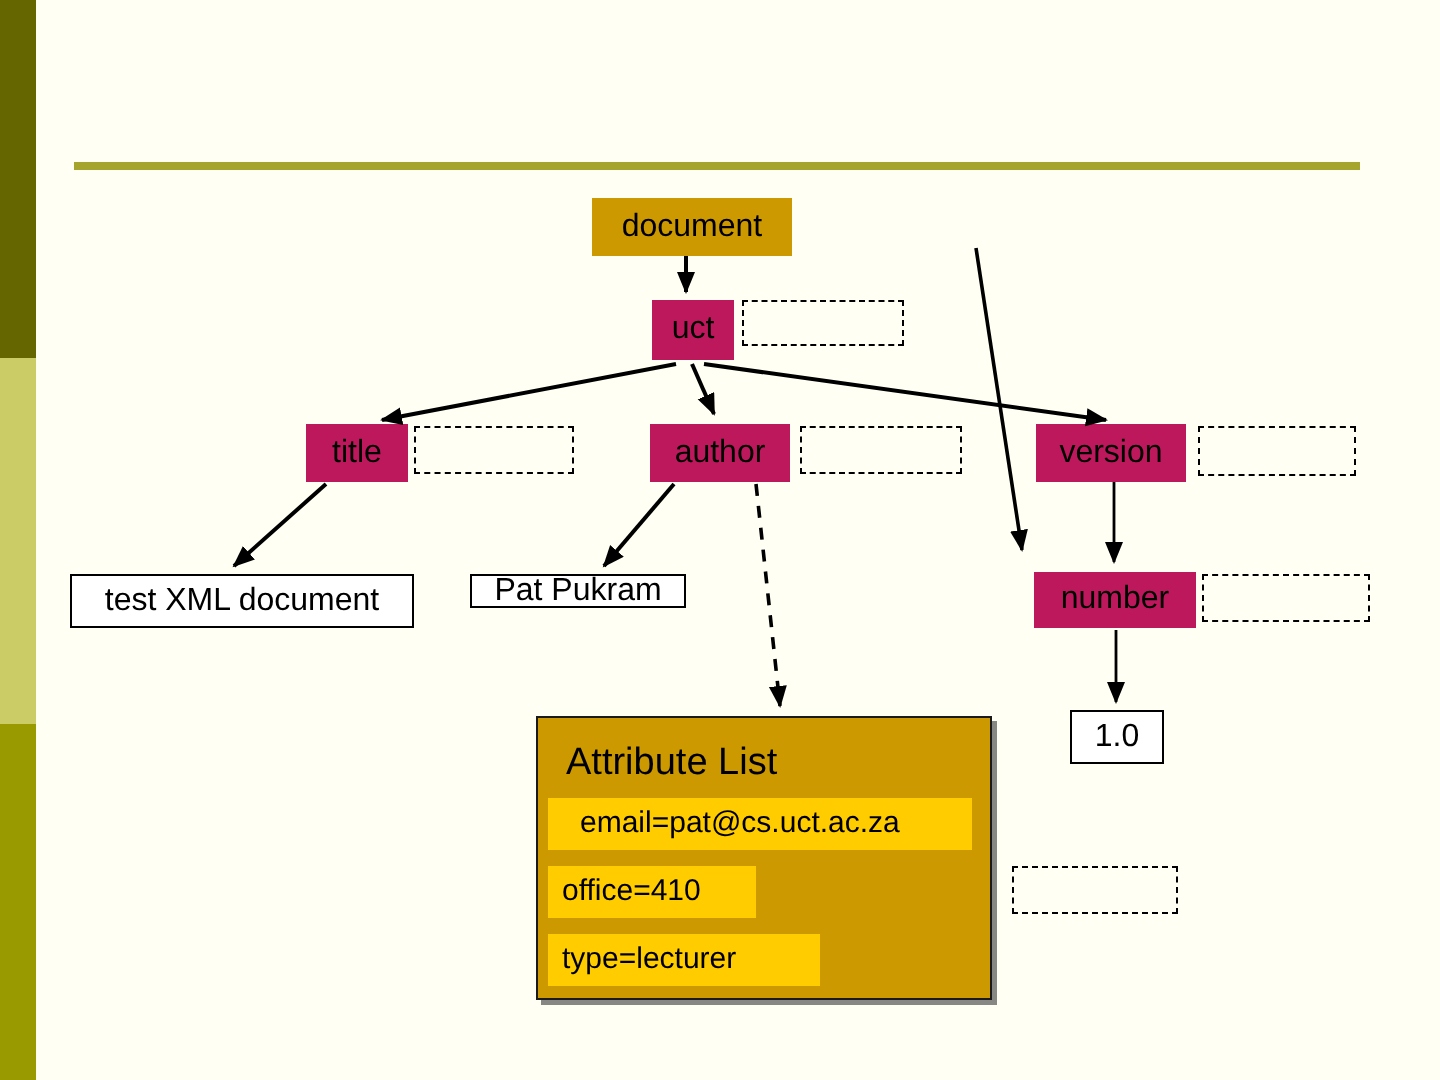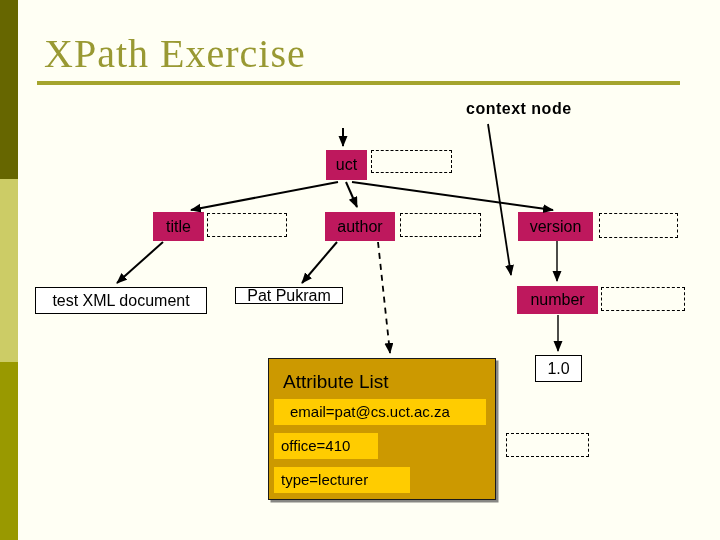--- a/index.html
+++ b/index.html
@@ -59,25 +59,24 @@
 </style>
 </head>
 <body>
 
 <div class="slide">
 
   <div class="bar top"></div>
   <div class="bar mid"></div>
   <div class="bar bot"></div>
 
-  <div class="slide-title">XPath Exercise</div>
   <div class="title-rule"></div>
 
-  <div class="context-label">context node</div>
 
+  <div class="node gold" style="left:296px; top:99px;  width:100px; height:29px;">document</div>
   <div class="node green" style="left:326px; top:150px; width:41px;  height:30px;">uct</div>
   <div class="node green" style="left:153px; top:212px; width:51px;  height:29px;">title</div>
   <div class="node green" style="left:325px; top:212px; width:70px;  height:29px;">author</div>
   <div class="node green" style="left:517px; top:286px; width:81px;  height:28px;">number</div>
   <div class="node green" style="left:518px; top:212px; width:75px;  height:29px;">version</div>
 
   <div class="leaf" style="left:35px;  top:287px; width:172px; height:27px;">test XML document</div>
   <div class="leaf" style="left:235px; top:287px; width:108px; height:17px;">Pat Pukram</div>
   <div class="leaf" style="left:535px; top:355px; width:47px;  height:27px;">1.0</div>
 

